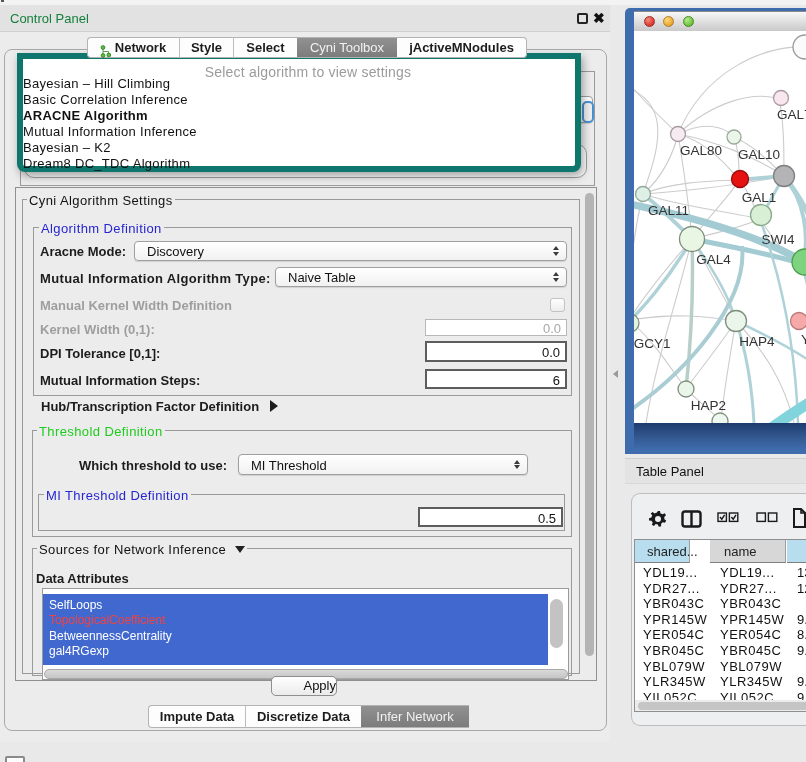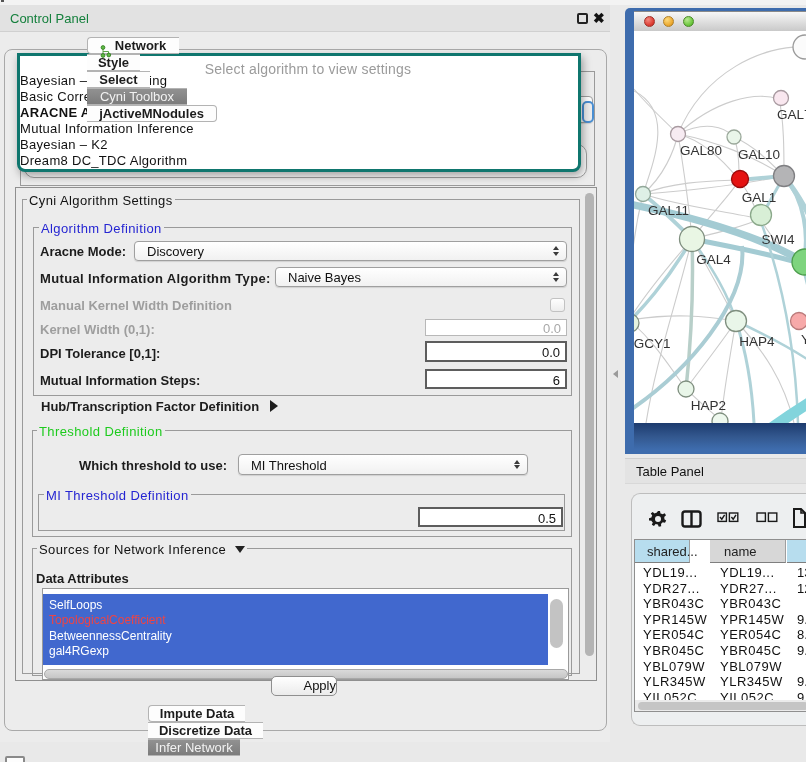--- a/index.html
+++ b/index.html
@@ -10,21 +10,21 @@
 .dis { color:#9e9e9e !important; }
 .combo { background:linear-gradient(#ffffff,#f1f1f1); border:1px solid #9f9f9f; border-radius:4px; box-shadow:0 1px 1px rgba(0,0,0,0.12); font-size:13px; color:#111; }
 .combo .ctext { position:absolute; left:12px; top:50%; transform:translateY(-50%); white-space:nowrap; }
 .arr { position:absolute; right:7px; top:50%; margin-top:-5px; }
 .arr i { display:block; width:0; height:0; border-left:3.5px solid transparent; border-right:3.5px solid transparent; }
 .arr .u { border-bottom:4.5px solid #3a3a3a; margin-bottom:1.5px; }
 .arr .d { border-top:4.5px solid #3a3a3a; }
 .tf { background:#fff; font-size:13px; color:#111; text-align:right; }
 .group { border:1px solid #9a9a9a; }
 .gtitle { position:absolute; top:-8px; background:#ececec; font-size:13px; padding:0 2px; letter-spacing:0.4px; white-space:nowrap; }
-.seg { position:absolute; display:flex; height:21px; z-index:30;flex-direction:column; }
+.seg { position:absolute; display:flex; height:21px; z-index:30; }
 .seg.bot { height:23px; z-index:5; }
 .seg .tab { background:#fdfdfd; border-top:1px solid #b3b3b3; border-bottom:1px solid #b3b3b3; font-size:13px; font-weight:bold; color:#1c1c1c; display:flex; align-items:center; justify-content:center; white-space:nowrap; }
 .seg .tab.first { border-left:1px solid #b3b3b3; border-radius:4px 0 0 4px; }
 .seg .tab.last { border-right:1px solid #b3b3b3; border-radius:0 4px 4px 0; }
 .seg .sep { width:1px; background:#bdbdbd; }
 .seg .sel { background:linear-gradient(#919191,#7c7c7c); color:#f2f2f2; font-weight:normal; }
 </style>
 </head>
 <body>
 
@@ -77,21 +77,21 @@
   <div class="abs lbl" style="left:40px;top:266px;letter-spacing:0.35px;">Mutual Information Algorithm Type:</div>
 
   <div class="abs combo" style="left:134px;top:236px;width:433px;height:20px;">
       <span class="ctext">Discovery</span>
       <span class="arr">
         <i class="u"></i>
         <i class="d"></i>
       </span>
     </div>
   <div class="abs combo" style="left:275px;top:262px;width:292px;height:20px;">
-      <span class="ctext">Naive Bayes</span>
+      <span class="ctext">Naive Table</span>
       <span class="arr">
         <i class="u"></i>
         <i class="d"></i>
       </span>
     </div>
 
   <div class="abs lbl dis" style="left:40px;top:293px;">Manual Kernel Width Definition</div>
   <div class="abs" style="left:550px;top:293px;width:15px;height:14px;border:1px solid #c2c2c2;border-radius:3px;background:linear-gradient(#fefefe,#ededed);"></div>
 
   <div class="abs lbl dis" style="left:40px;top:317px;">Kernel Width (0,1):</div>
@@ -138,25 +138,25 @@
     <div class="abs" style="left:507px;top:10px;width:13px;height:49px;background:#c3c3c3;border-radius:7px;"></div>
     <div class="abs" style="left:1px;top:80px;width:524px;height:10px;background:linear-gradient(#dadada,#c6c6c6);border:1px solid #a8a8a8;border-radius:5px;"></div>
   </div>
 
   <div class="abs" style="left:271px;top:671px;width:66px;height:19.5px;border:1px solid #8f8f8f;border-radius:5px;background:linear-gradient(#ffffff,#ebebeb);font-size:13px;color:#111;text-align:right;line-height:18px;">Apply</div>
 
   <div class="seg bot" style="left:148px;top:700px;">
     <div class="tab first" style="width:97px;">Impute Data</div>
     <div class="sep"></div>
     <div class="tab" style="width:115px;">Discretize Data</div>
-    <div class="tab sel" style="width:92px;">Infer Network</div>
-  </div>
-</div>
-
-<div class="abs" style="left:17px;top:53px;width:564px;height:119px;background:#fff;border:3px solid #0f766e;border-radius:0 0 8px 8px;box-shadow:2px 4px 9px rgba(0,0,0,0.35);z-index:20;">
+    <div class="tab sel" style="width:108px;">Infer Network</div>
+  </div>
+</div>
+
+<div class="abs" style="left:17px;top:53px;width:564px;height:119px;background:#fff;border:6px solid #0f766e;border-radius:0 0 8px 8px;box-shadow:2px 4px 9px rgba(0,0,0,0.35);z-index:20;">
   <div class="abs" style="left:9px;top:5px;width:100%;text-align:center;font-size:14px;color:#9b9b9b;letter-spacing:0.2px;">Select algorithm to view settings</div>
   <div class="abs" style="left:0px;top:17px;font-size:13px;color:#111;line-height:16px;letter-spacing:0.3px;white-space:nowrap;">
     Bayesian – Hill Climbing<br>
     Basic Correlation Inference<br>
     <b>ARACNE Algorithm</b><br>
     Mutual Information Inference<br>
     Bayesian – K2<br>
     Dream8 DC_TDC Algorithm
   </div>
 </div>

